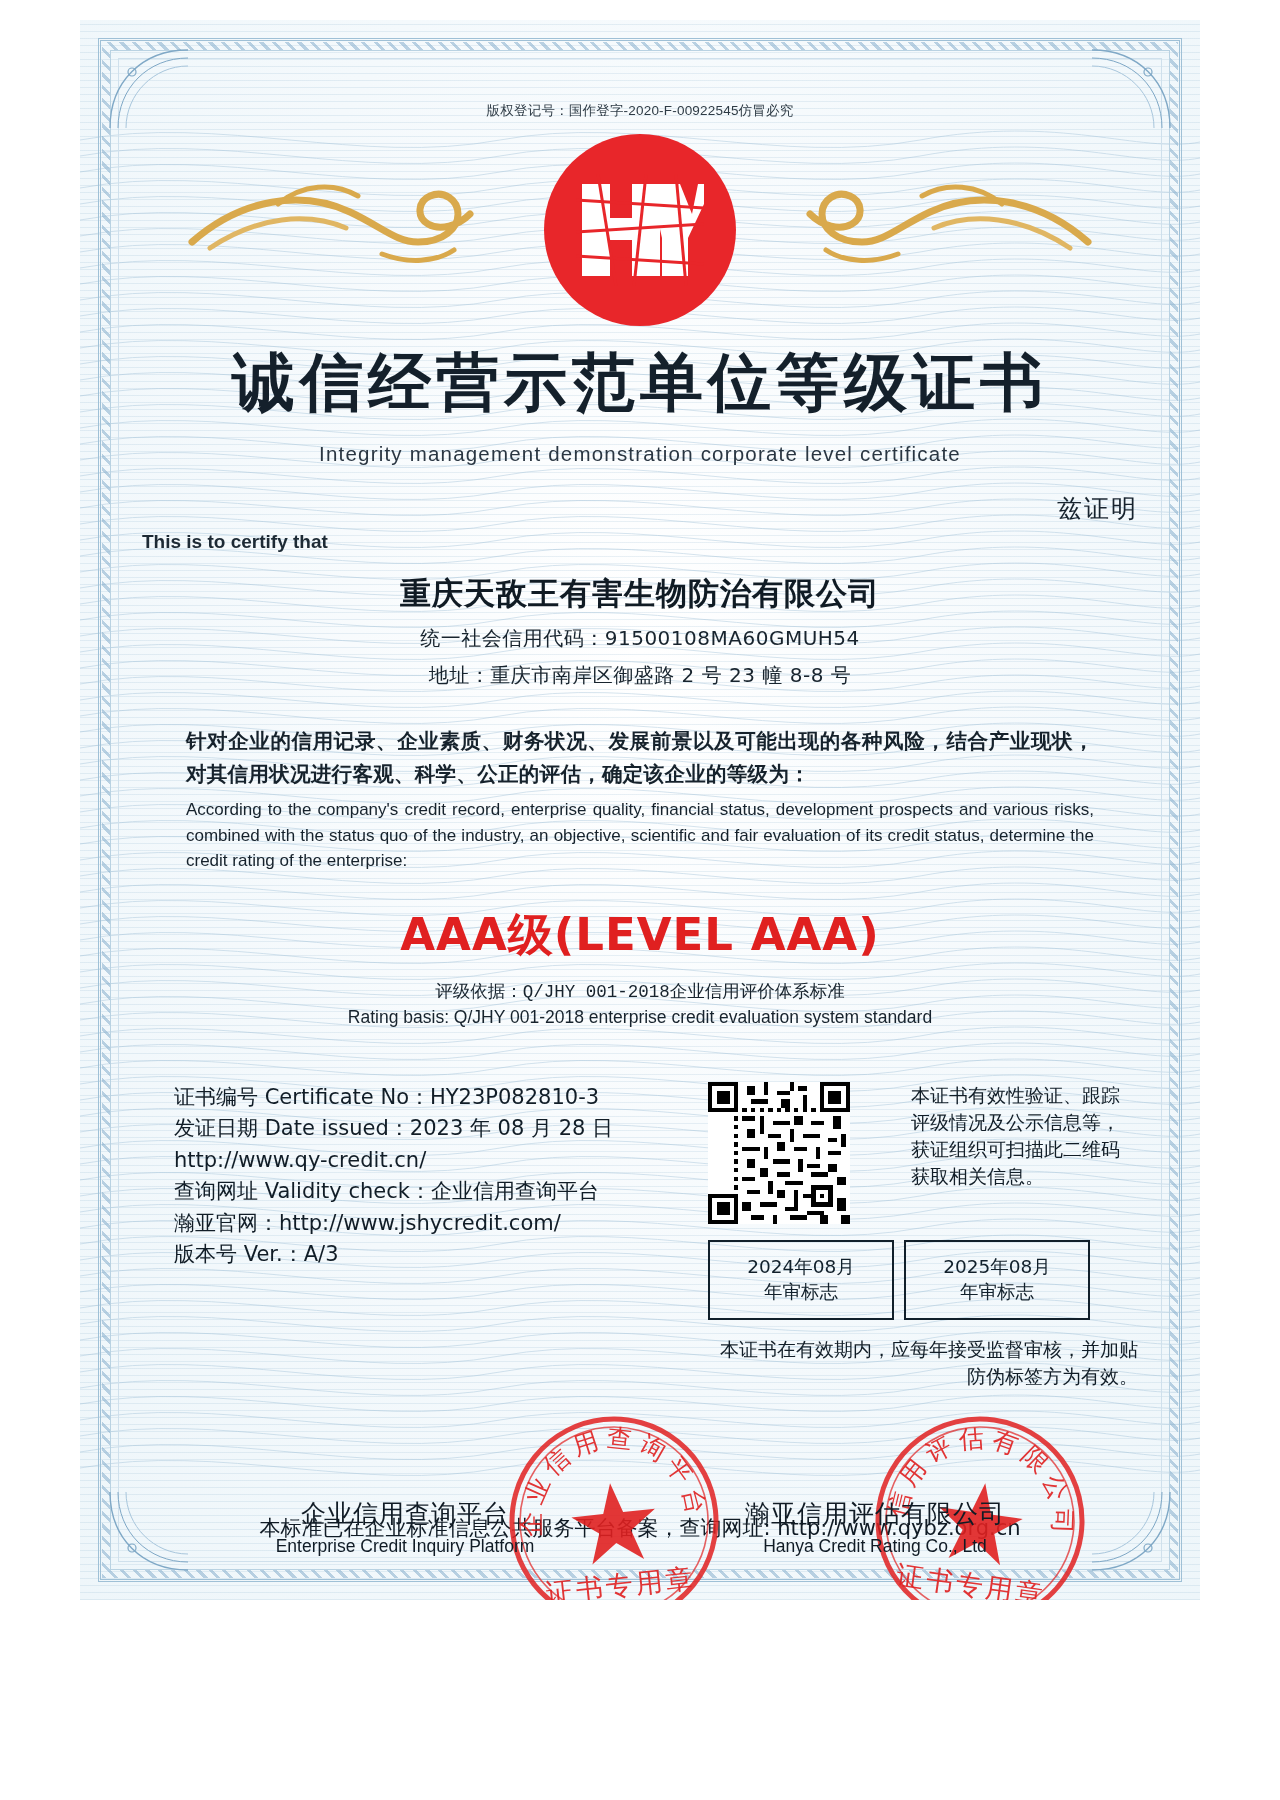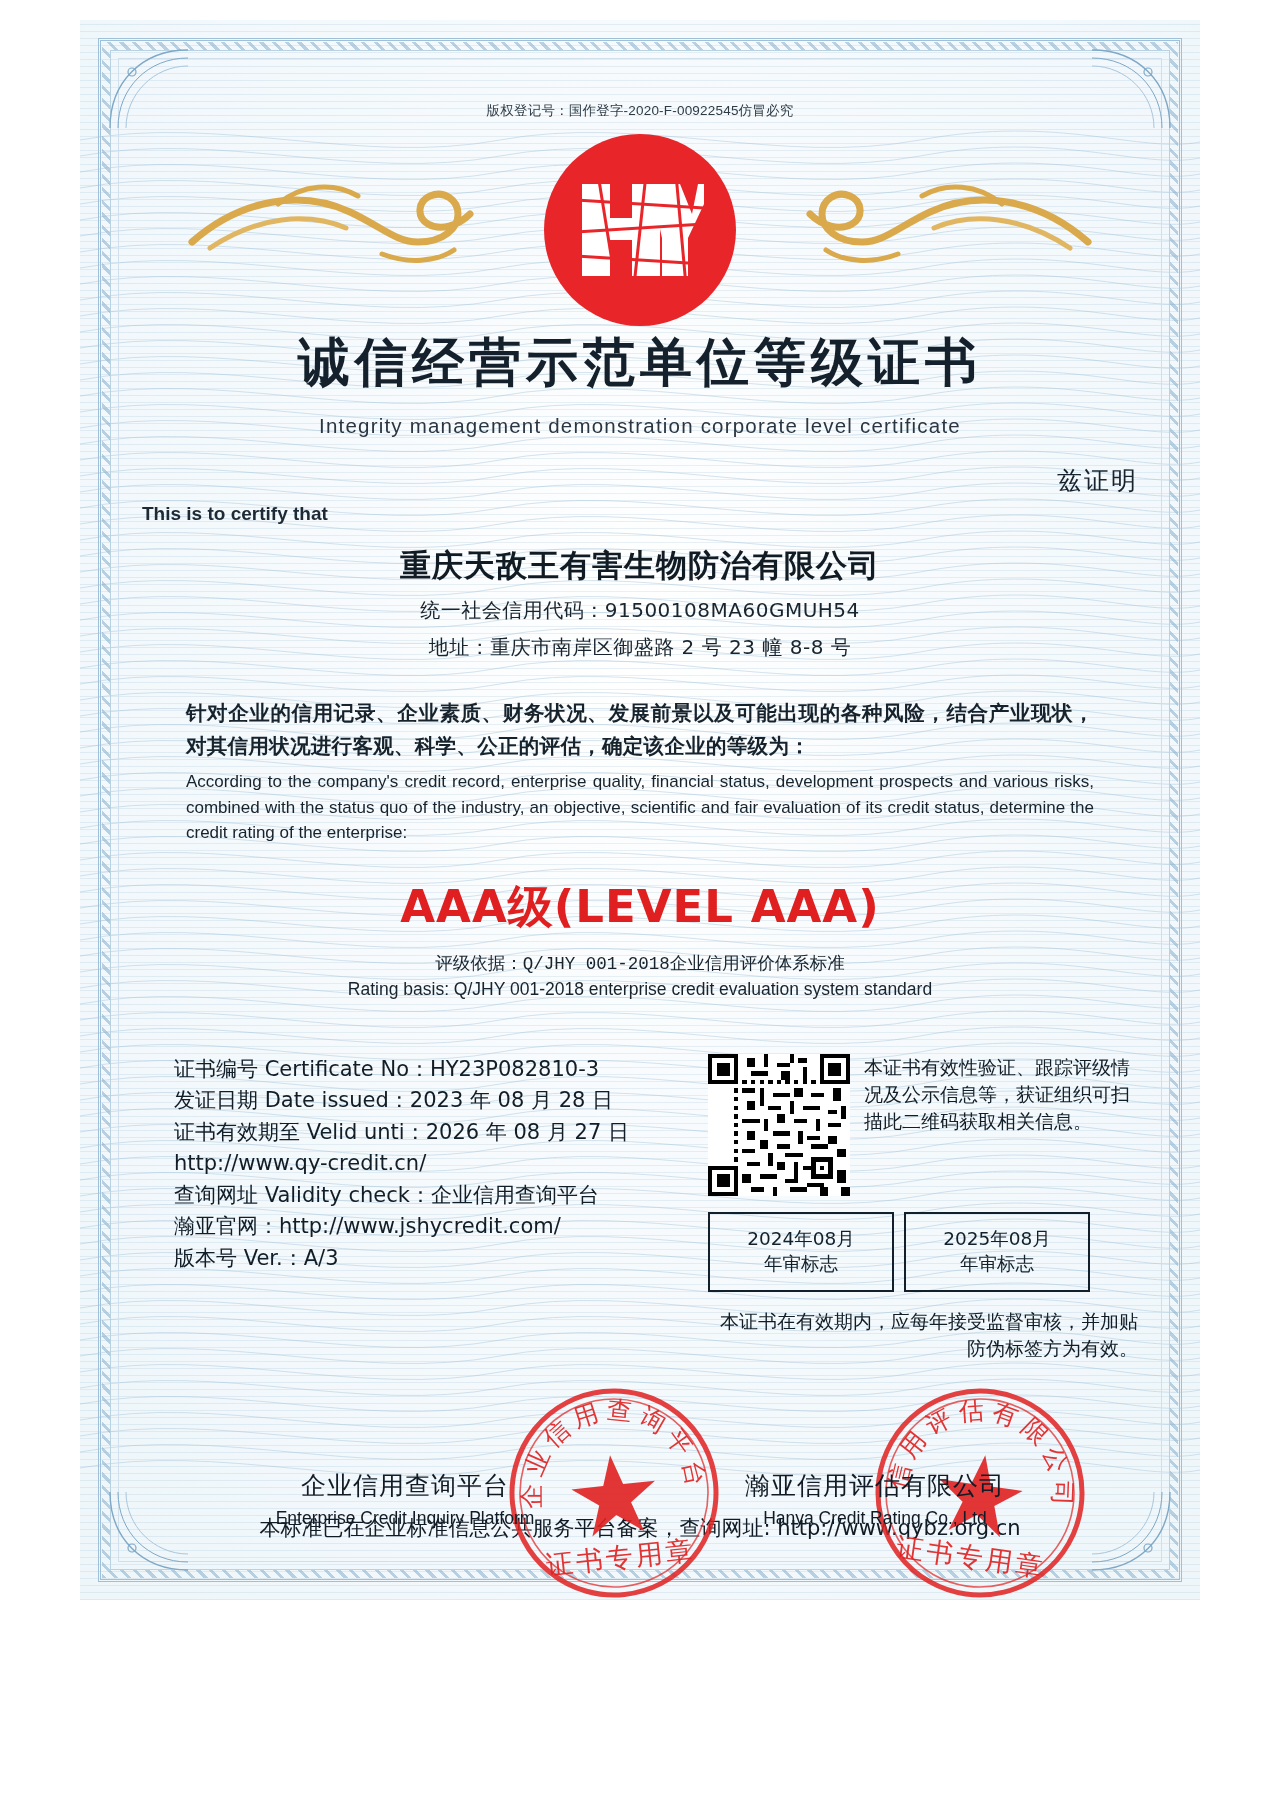--- a/index.html
+++ b/index.html
@@ -133,25 +133,25 @@
     justify-content: center;
   }
   .logo-badge .hy {
     position: relative;
     width: 128px;
     height: 112px;
   }
 
   .title-cn {
     text-align: center;
-    font-size: 52px;
+    font-size: 63px;
     font-weight: 700;
     color: #14202b;
     letter-spacing: 5px;
-    margin-top: 2px;
+    margin-top: 14px;
     font-family: Liberation Sans, sans-serif;
   }
   .title-en {
     text-align: center;
     font-size: 20.5px;
     color: #2a3642;
     letter-spacing: 1.2px;
     margin-top: 16px;
   }
 
@@ -251,20 +251,21 @@
     font-family: "DejaVu Sans", "Liberation Sans", sans-serif;
   }
 
   .details-right {
     flex: 1;
     padding-left: 6px;
   }
   .qr-row {
     display: flex;
     align-items: flex-start;
+    gap: 47px;
   }
   .qr {
     width: 142px;
     height: 142px;
     flex: 0 0 auto;
     background: #fff;
   }
   .qr-note {
     font-size: 19px;
     line-height: 1.42;
@@ -534,21 +535,20 @@
     </div>
 
     <div class="level">AAA级(LEVEL AAA)</div>
     <div class="rating-basis-cn">评级依据：Q/JHY 001-2018企业信用评价体系标准</div>
     <div class="rating-basis-en">Rating basis: Q/JHY 001-2018 enterprise credit evaluation system standard</div>
 
     <div class="details-row">
       <div class="details-left">
         <div class="detail-line">证书编号 Certificate No：HY23P082810-3</div>
         <div class="detail-line">发证日期 Date issued：2023 年 08 月 28 日</div>
-        <div class="detail-line">证书有效期至 Velid unti：2026 年 08 月 27 日</div>
         <div class="detail-line">http://www.qy-credit.cn/</div>
         <div class="detail-line">查询网址 Validity check：企业信用查询平台</div>
         <div class="detail-line">瀚亚官网：http://www.jshycredit.com/</div>
         <div class="detail-line">版本号 Ver.：A/3</div>
       </div>
 
       <div class="details-right">
         <div class="qr-row">
           <svg class="qr" viewBox="0 0 33 33" shape-rendering="crispEdges">
             <rect width="33" height="33" fill="#ffffff"></rect>

